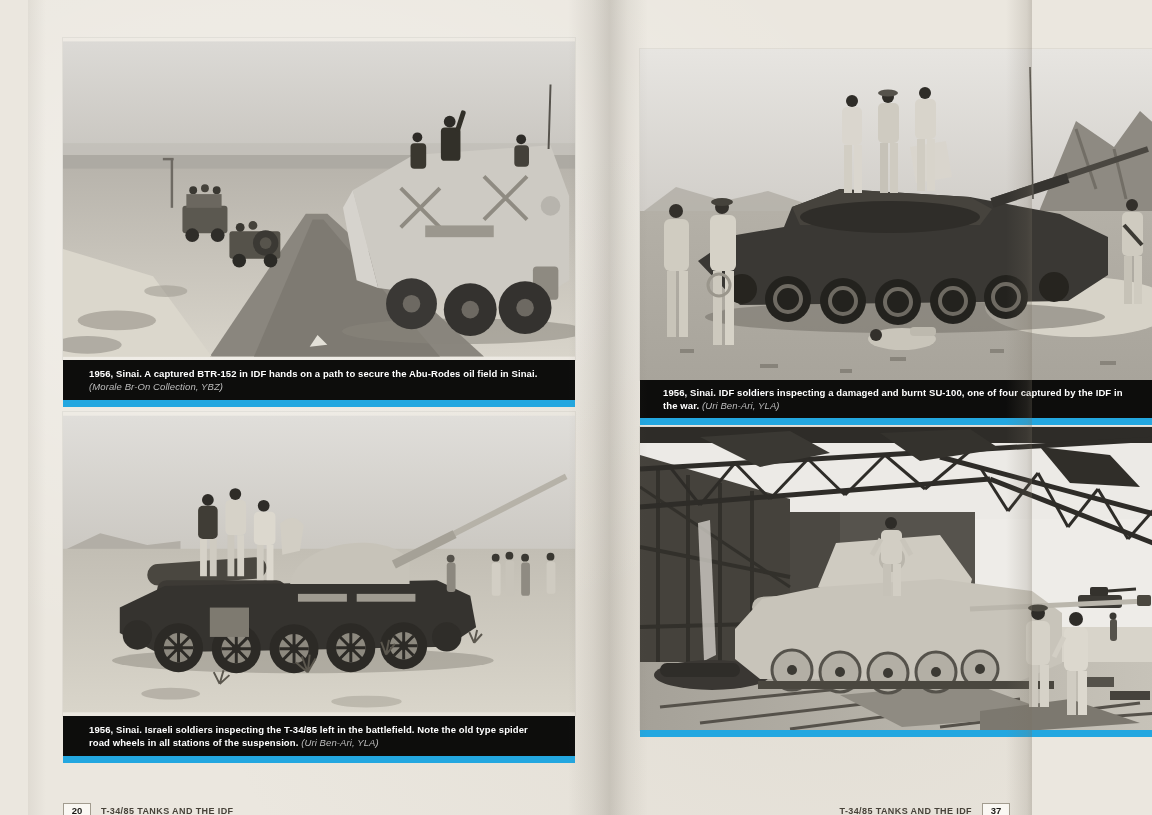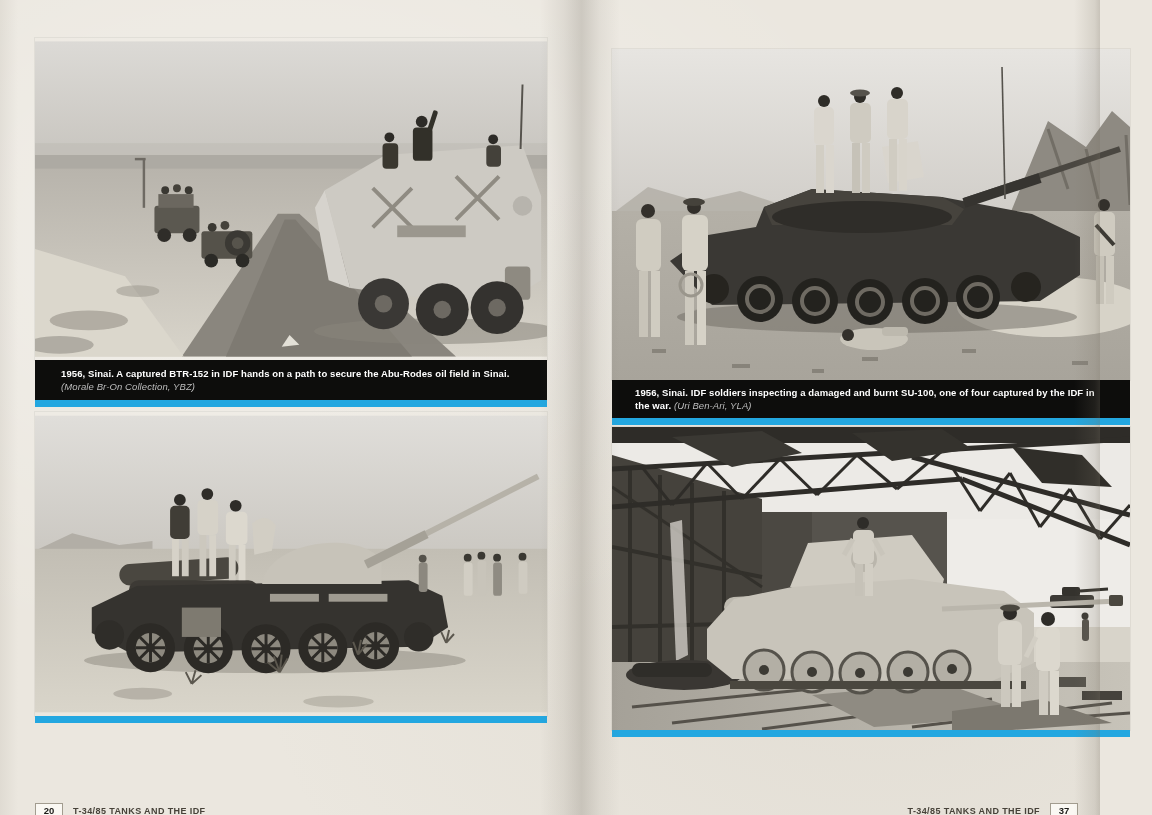--- a/index.html
+++ b/index.html
@@ -7,25 +7,26 @@
     --caption-bg:#0d0d0c;
     --paper:#ebe7df;
   }
   html,body{margin:0;padding:0;}
   body{
     width:1152px;height:815px;overflow:hidden;
     font-family:"Liberation Sans", sans-serif;
     background:var(--paper);
   }
   .spread{
-    position:relative;width:1100px;height:815px;
+    position:relative;width:1004px;height:815px;
     background:
       radial-gradient(ellipse 900px 600px at 25% 30%, rgba(255,255,255,.35), rgba(255,255,255,0) 70%),
       radial-gradient(ellipse 900px 700px at 80% 75%, rgba(182,174,158,.18), rgba(182,174,158,0) 70%),
       var(--paper);
+    margin-left: 28px;
   }
   
   .gutter{
     position:absolute;left:540px;top:0;width:80px;height:815px;
     background:linear-gradient(90deg,
       rgba(90,84,72,0) 0%,
       rgba(90,84,72,.10) 30%,
       rgba(90,84,72,.22) 52%,
       rgba(90,84,72,.08) 75%,
       rgba(90,84,72,0) 100%);
@@ -259,20 +260,26 @@
         </g>
         <g stroke="#5b574e" stroke-width="2" fill="none">
           <path d="M250,262 l-6,-16 m6,16 l2,-18 m-2,18 l8,-14 m-8,14 l-12,-10"></path>
           <path d="M330,244 l-5,-13 m5,13 l3,-15 m-3,15 l9,-11"></path>
           <path d="M160,274 l-6,-12 m6,12 l4,-14 m-4,14 l10,-9"></path>
           <path d="M420,232 l-5,-11 m5,11 l3,-13 m-3,13 l8,-9"></path>
         </g>
         <ellipse cx="110" cy="284" rx="30" ry="6" fill="#a19d92" opacity=".6"></ellipse>
         <ellipse cx="310" cy="292" rx="36" ry="6" fill="#a19d92" opacity=".5"></ellipse>
       </svg>
+      <div class="caption-bar">
+        <div class="caption-text">
+          <span>1956, Sinai. Israeli soldiers inspecting the T-34/85 left in the battlefield. Note the old type spider road wheels in all stations of the suspension.</span>
+          <span class="caption-credit">(Uri Ben-Ari, YLA)</span>
+        </div>
+      </div>
       <div class="stripe"></div>
     </div>
   </div>
 
   <div class="page right">
 
     <div class="figure">
       <svg class="photo" width="518" height="331" viewBox="0 0 518 331" xmlns="http://www.w3.org/2000/svg">
         <defs>
           <linearGradient id="g2sky" x1="0" y1="0" x2="0" y2="1">

